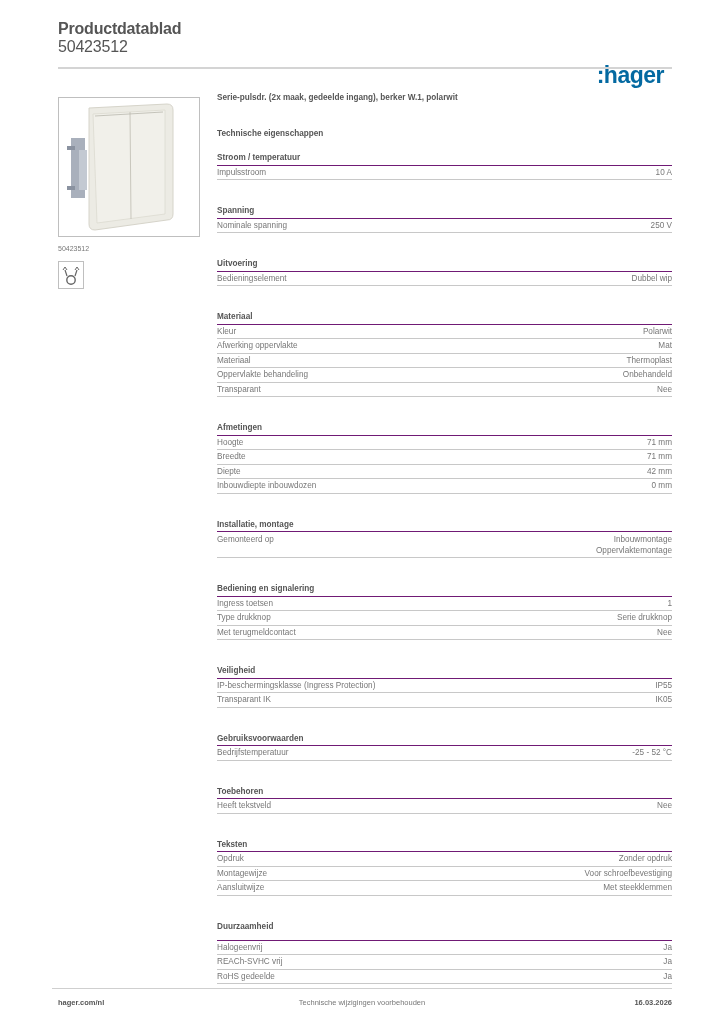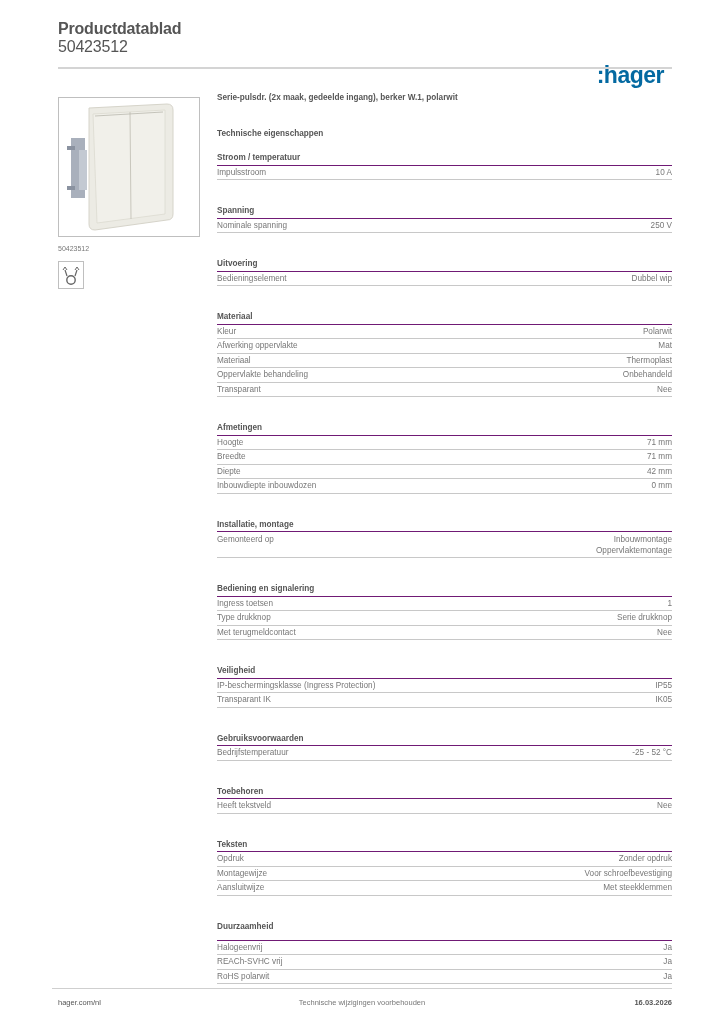--- a/index.html
+++ b/index.html
@@ -17,21 +17,21 @@
     .tech-title { font-size: 8.2px; font-weight: bold; color: #555; margin-top: 24px; height: 12px; }
     .section { margin-top: 26px; }
     .section.first { margin-top: 12px; }
     .section-title { font-size: 8.2px; font-weight: bold; color: #555; border-bottom: 1px solid #701a75; height: 11.5px; line-height: 10px; }
     .row { display: flex; justify-content: space-between; align-items: flex-start; border-bottom: 1px solid #c8c8c8; font-size: 8.2px; color: #777; min-height: 13.5px; line-height: 13.5px; }
     .row .v { text-align: right; }
     .row .v span { display: block; }
     .row.multi { line-height: 11px; padding-top: 2px; padding-bottom: 1px; }
     .section.duurzaam .section-title { height: 18px; }
     .footer-rule { position: absolute; left: 52px; right: 52px; top: 988px; height: 1px; background: #cfcfcf; }
-    .footer-left { position: absolute; left: 58px; top: 998px; font-size: 7.5px; font-weight: normal; color: #555; }
+    .footer-left { position: absolute; left: 58px; top: 998px; font-size: 7.5px; font-weight: bold; color: #555; }
     .footer-center { position: absolute; left: 0; right: 0; top: 998px; text-align: center; font-size: 7.5px; color: #777; }
     .footer-right { position: absolute; right: 52px; top: 998px; font-size: 7.5px; font-weight: bold; color: #555; }
   </style>
 </head>
 <body>
 
 <div class="header-title">Productdatablad</div>
 <div class="header-sub">50423512</div>
 <div class="logo">:hager</div>
 <div class="header-rule"></div>
@@ -204,21 +204,21 @@
     <div class="section-title">Duurzaamheid</div>
     <div class="row">
         <span>Halogeenvrij</span>
         <span class="v">Ja</span>
       </div>
     <div class="row">
         <span>REACh-SVHC vrij</span>
         <span class="v">Ja</span>
       </div>
     <div class="row">
-        <span>RoHS polarwit</span>
+        <span>RoHS gedeelde</span>
         <span class="v">Ja</span>
       </div>
   </div>
 </div>
 
 <div class="footer-rule"></div>
 <div class="footer-left">hager.com/nl</div>
 <div class="footer-center">Technische wijzigingen voorbehouden</div>
 <div class="footer-right">16.03.2026</div>
 

